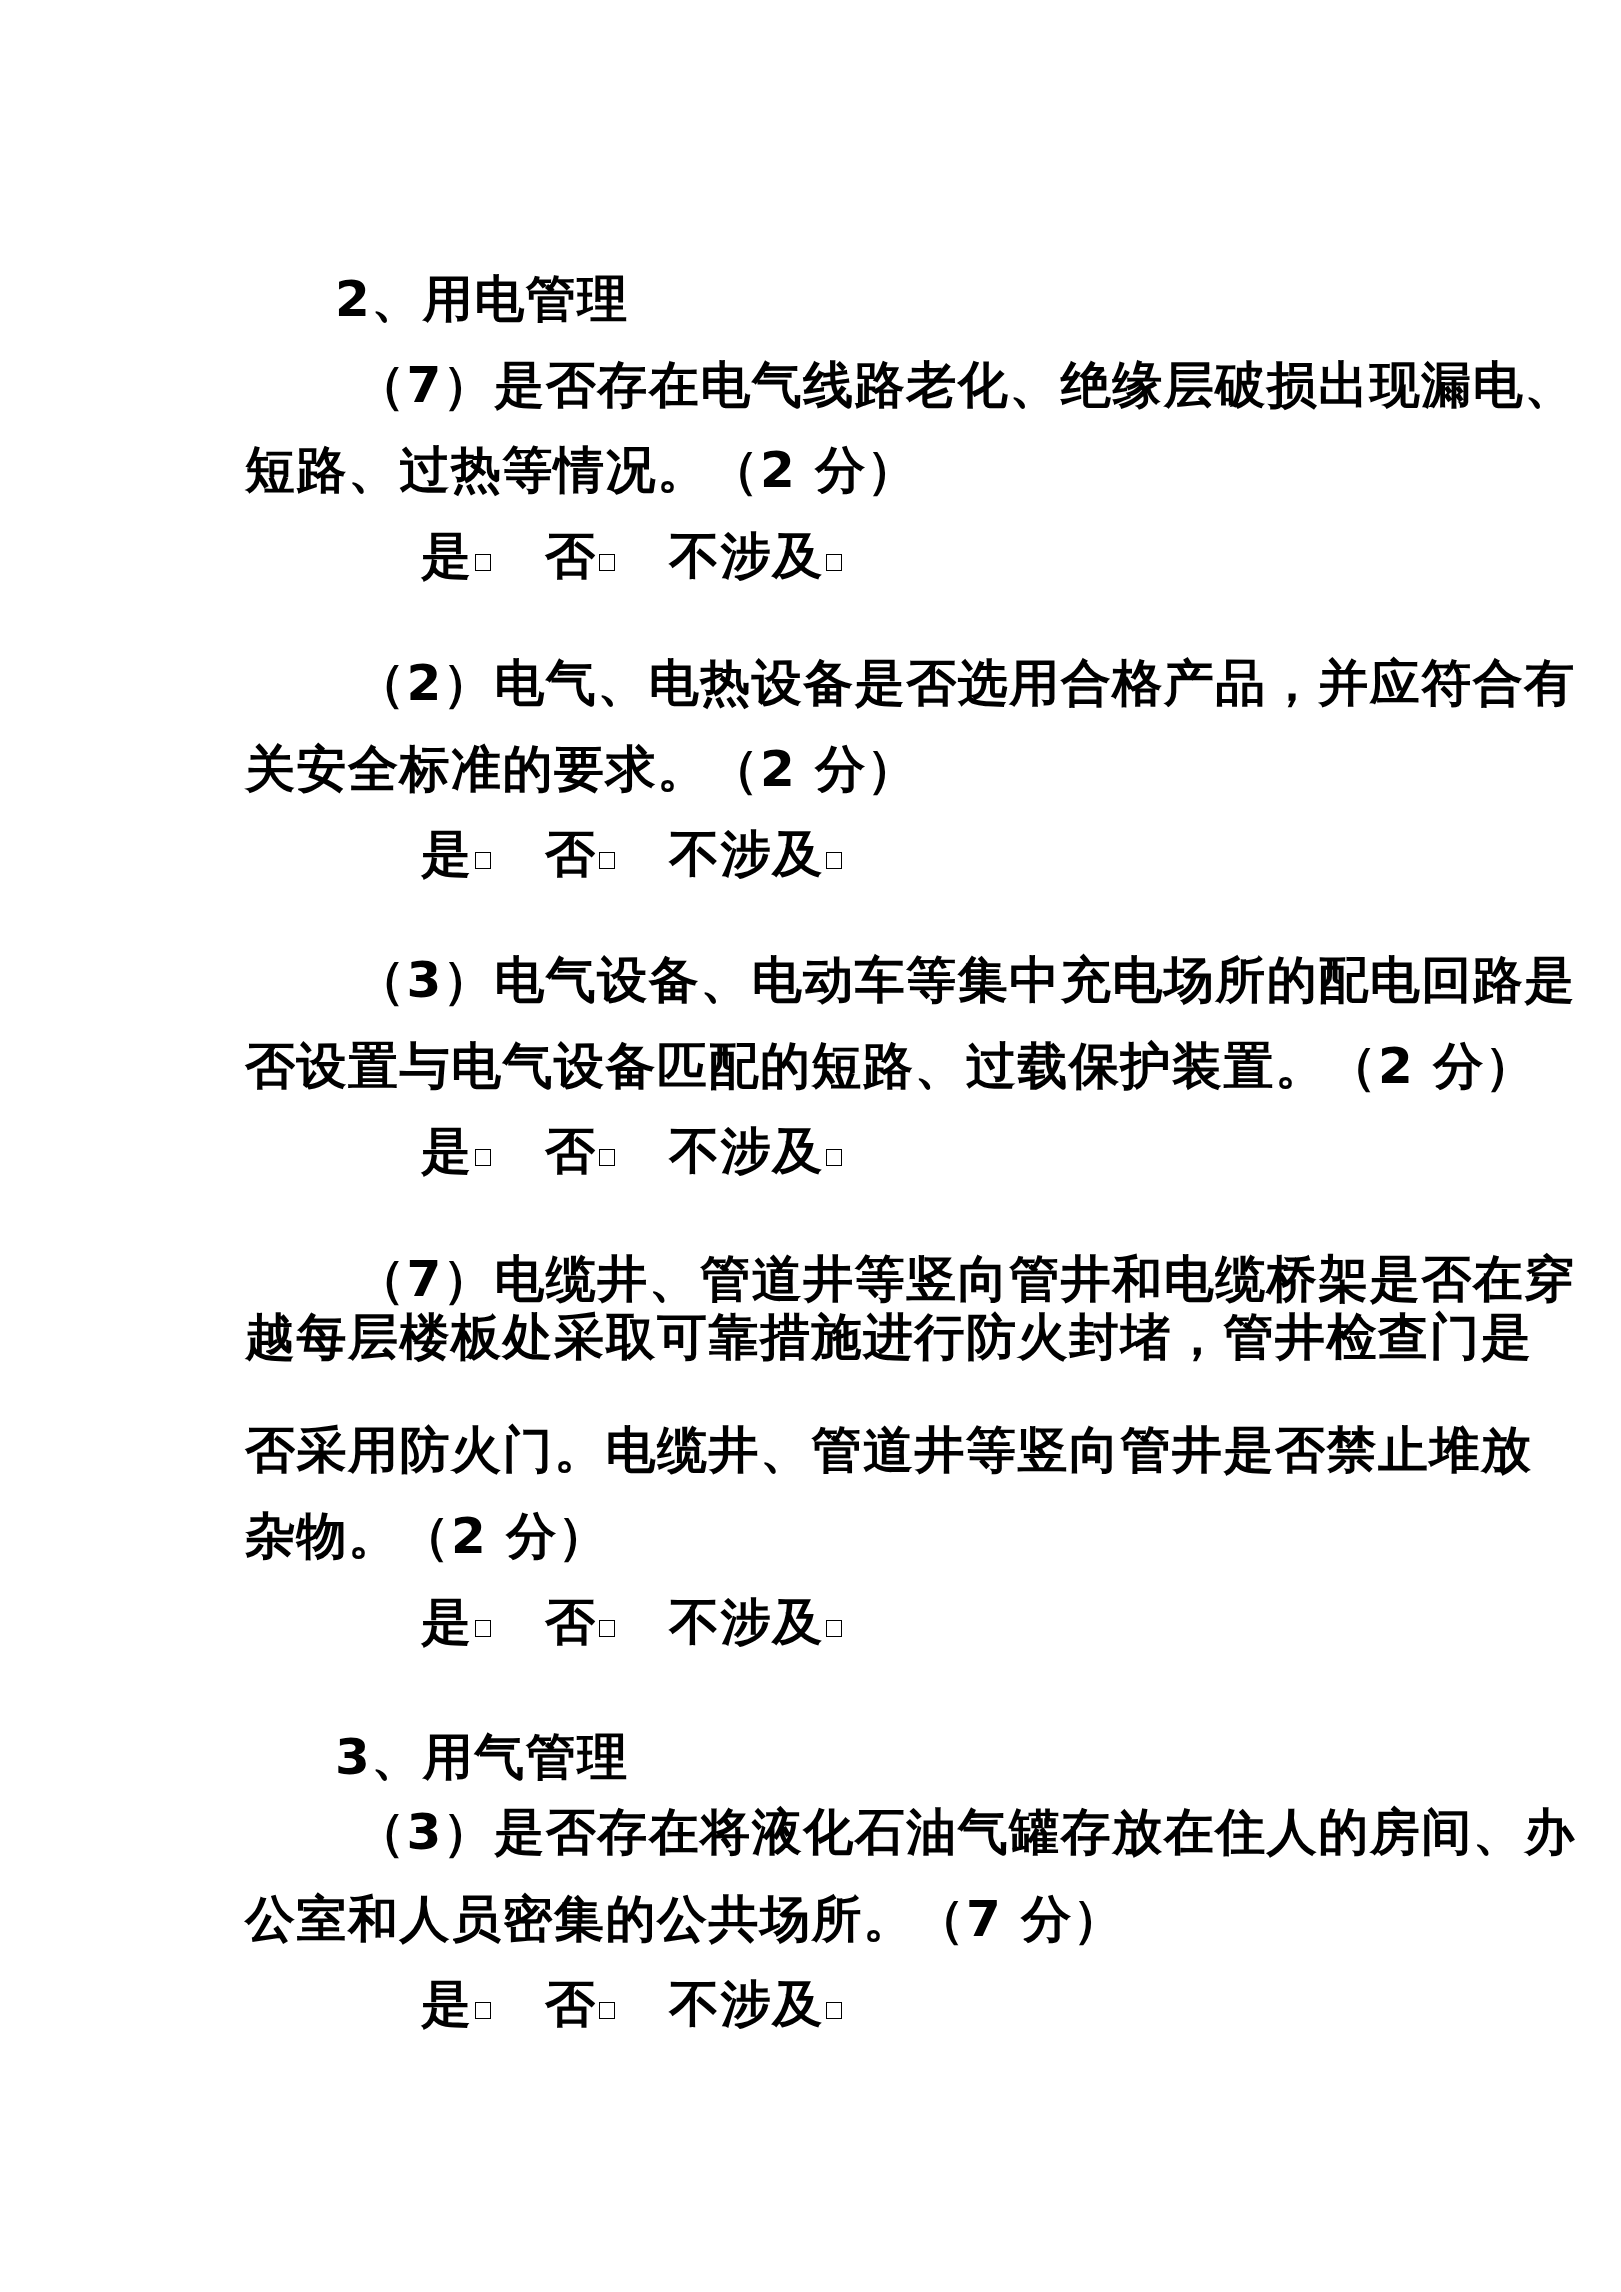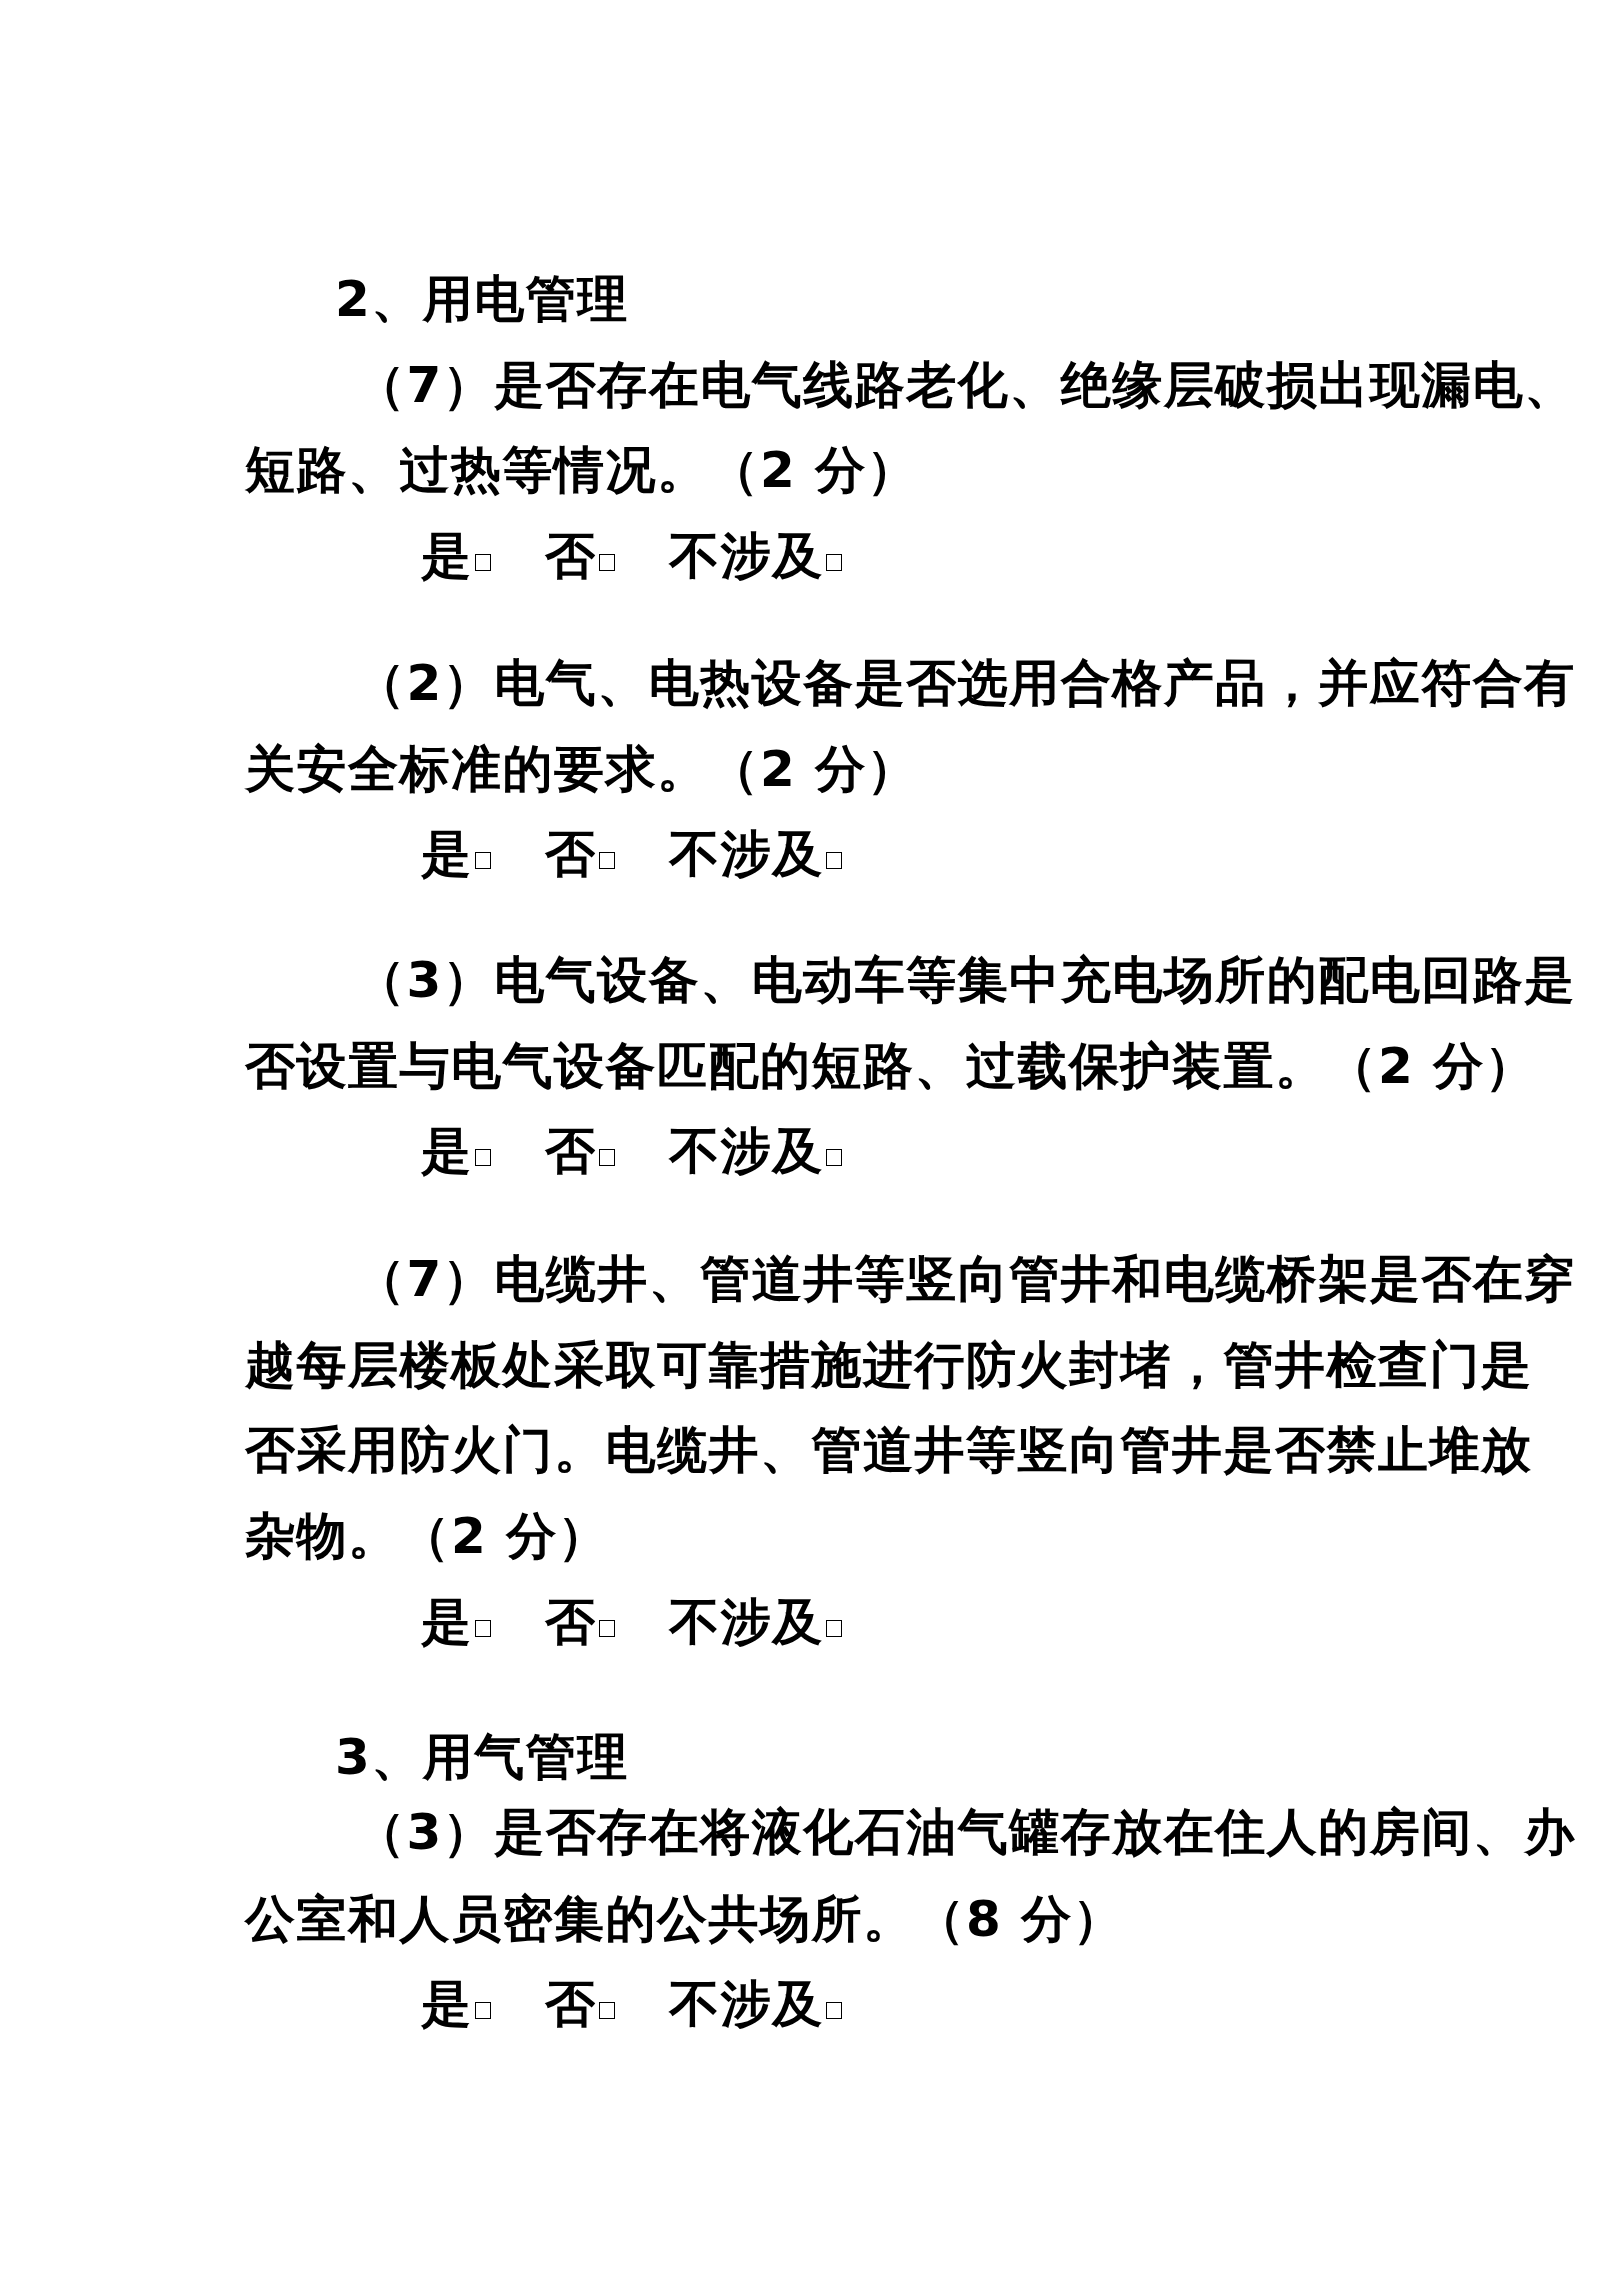--- a/index.html
+++ b/index.html
@@ -36,31 +36,31 @@
 
 <div class="line first" style="top:951px">（3）电气设备、电动车等集中充电场所的配电回路是</div>
 <div class="line cont" style="top:1037px">否设置与电气设备匹配的短路、过载保护装置。（2 分）</div>
 <div class="line opts" style="top:1122px">
   <span class="opt"><span>是</span><span class="box"></span></span>
   <span class="opt"><span>否</span><span class="box"></span></span>
   <span class="opt"><span>不涉及</span><span class="box"></span></span>
 </div>
 
 <div class="line first" style="top:1250px">（7）电缆井、管道井等竖向管井和电缆桥架是否在穿</div>
-<div class="line cont" style="top:1336px">越每层楼板处采取可靠措施进行防火封堵，管井检查门是</div>
+<div class="line cont" style="top:1308px">越每层楼板处采取可靠措施进行防火封堵，管井检查门是</div>
 <div class="line cont" style="top:1421px">否采用防火门。电缆井、管道井等竖向管井是否禁止堆放</div>
 <div class="line cont" style="top:1507px">杂物。（2 分）</div>
 <div class="line opts" style="top:1593px">
   <span class="opt"><span>是</span><span class="box"></span></span>
   <span class="opt"><span>否</span><span class="box"></span></span>
   <span class="opt"><span>不涉及</span><span class="box"></span></span>
 </div>
 
 <div class="line heading" style="top:1728px">3、用气管理</div>
 
 <div class="line first" style="top:1803px">（3）是否存在将液化石油气罐存放在住人的房间、办</div>
-<div class="line cont" style="top:1890px">公室和人员密集的公共场所。（8 分）</div>
+<div class="line cont" style="top:1890px">公室和人员密集的公共场所。（7 分）</div>
 <div class="line opts" style="top:1975px">
   <span class="opt"><span>是</span><span class="box"></span></span>
   <span class="opt"><span>否</span><span class="box"></span></span>
   <span class="opt"><span>不涉及</span><span class="box"></span></span>
 </div>
 
 
 </body></html>

